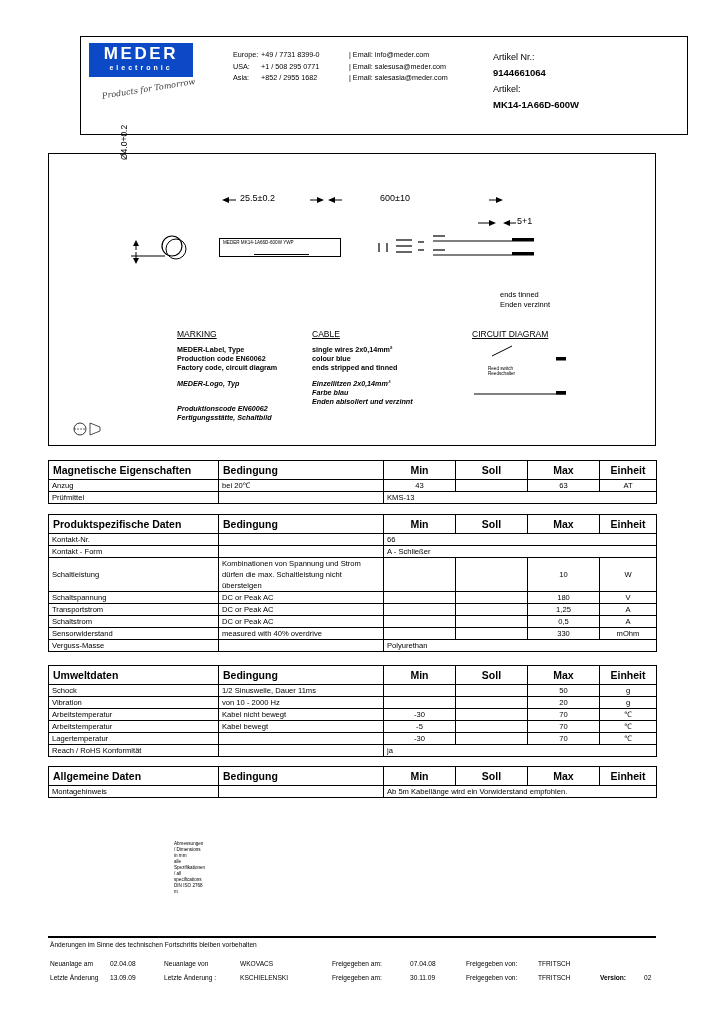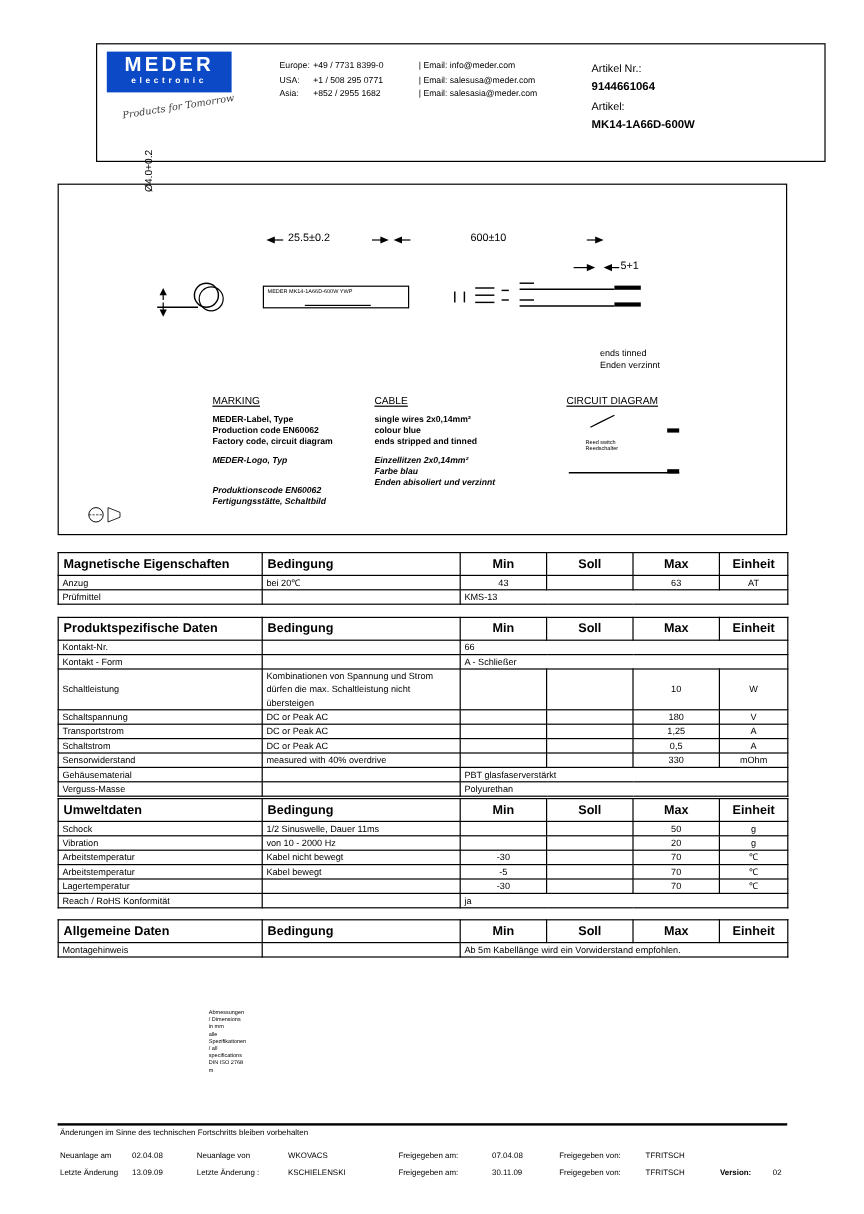--- a/index.html
+++ b/index.html
@@ -111,21 +111,21 @@
     transform-origin: left top;
     white-space: nowrap;
   }
   .dim-25 {
     position: absolute;
     left: 240px; top: 193px;
     font-size: 9px;
   }
   .dim-600 {
     position: absolute;
-    left: 392px; top: 193px;
+    left: 380px; top: 193px;
     font-size: 9px;
   }
   .dim-5 {
     position: absolute;
     left: 517px; top: 216px;
     font-size: 9px;
   }
   .label-rect {
     position: absolute;
     left: 219px; top: 238px;
@@ -508,25 +508,20 @@
       </tr>
       <tr>
         <td>Sensorwiderstand</td>
         <td>measured with 40% overdrive</td>
         <td class="num"></td>
         <td class="num"></td>
         <td class="num">330</td>
         <td class="num">mOhm</td>
       </tr>
       <tr>
-        <td>Gehäusematerial</td>
-        <td></td>
-        <td class="span" colspan="4">PBT glasfaserverstärkt</td>
-      </tr>
-      <tr>
         <td>Verguss-Masse</td>
         <td></td>
         <td class="span" colspan="4">Polyurethan</td>
       </tr>
     </tbody>
   </table>
 
   <table class="spec" id="tbl-environment">
     <colgroup>
         <col class="c1">

